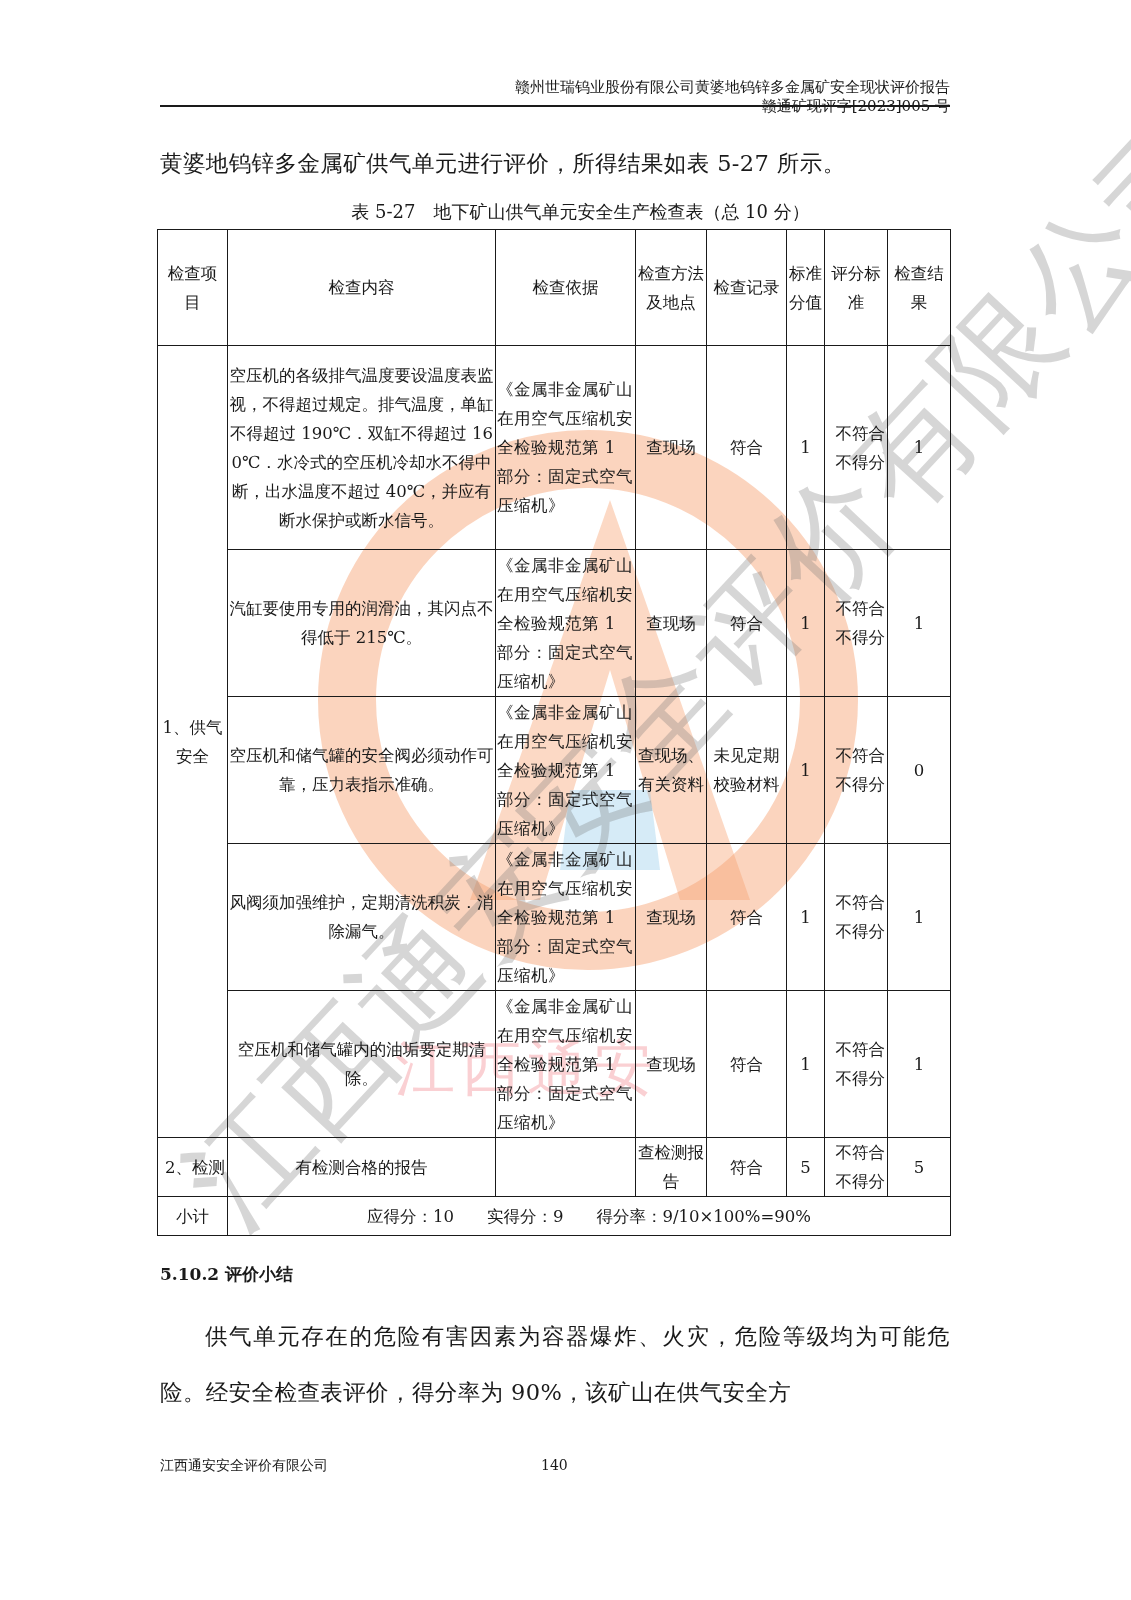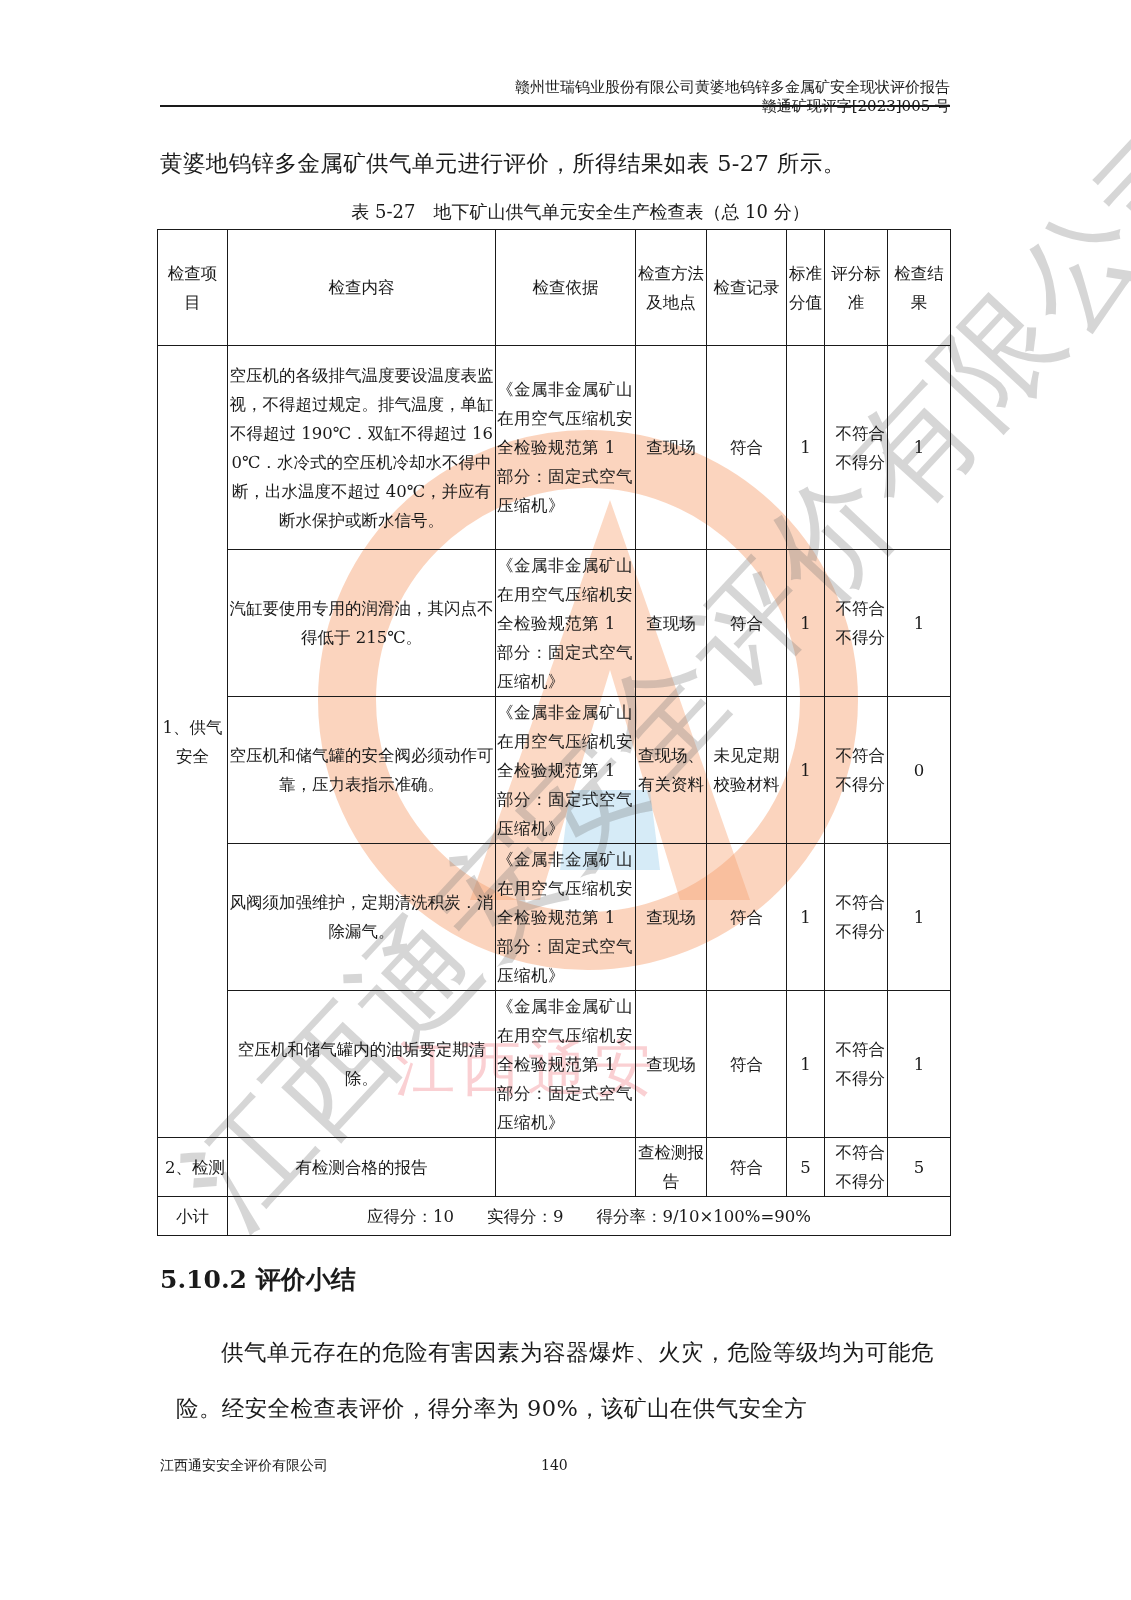--- a/index.html
+++ b/index.html
@@ -20,23 +20,23 @@
                 vertical-align: middle; font-weight: normal; word-break: break-all; }
   table.check th { height: 115px; }
   table.check td.left { text-align: right; }
   table.check td.content { padding: 0 1px; }
   table.check td.basis { text-align: left; padding: 0 1px; letter-spacing: 0.5px; margin-left: 39px; }
   .row-a td { height: 203px; }
   .row-b td { height: 146px; }
   .row-c td { height: 55px; }
   .row-d td { height: 38px; margin-top: 36px; }
 
-  .subtitle { position: absolute; left: 160px; top: 1263px; font-size: 25px; font-weight: bold; white-space: nowrap; }
+  .subtitle { position: absolute; left: 160px; top: 1263px; font-size: 17px; font-weight: bold; white-space: nowrap; }
   .para { position: absolute; left: 160px; width: 790px; font-size: 22.5px; line-height: 56px; top: 1308px; letter-spacing: 0.4px; }
-  .para p { margin: 16px; text-indent: 45px; text-align: justify; }
+  .para p { margin: 0; text-indent: 45px; text-align: justify; }
 
   .footer-left { position: absolute; left: 160px; top: 1457px; font-size: 14px; white-space: nowrap; }
   .footer-page { position: absolute; left: 541px; top: 1457px; font-size: 14px; }
 
   
   .wm { position: absolute; pointer-events: none; z-index: 1; }
   .wm-circle { left: 318px; top: 430px; width: 540px; height: 540px; border-radius: 50%;
                border: 58px solid rgba(247, 160, 110, 0.45); box-sizing: border-box; }
   .wm-a { left: 450px; top: 490px; width: 320px; height: 420px; }
   .wm-red { left: 395px; top: 1005px; font-size: 60px; color: rgba(240, 120, 130, 0.35);

